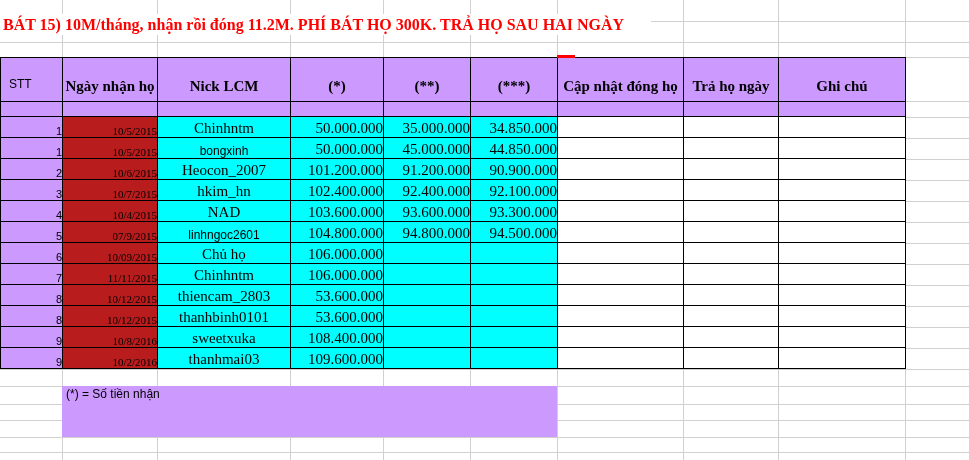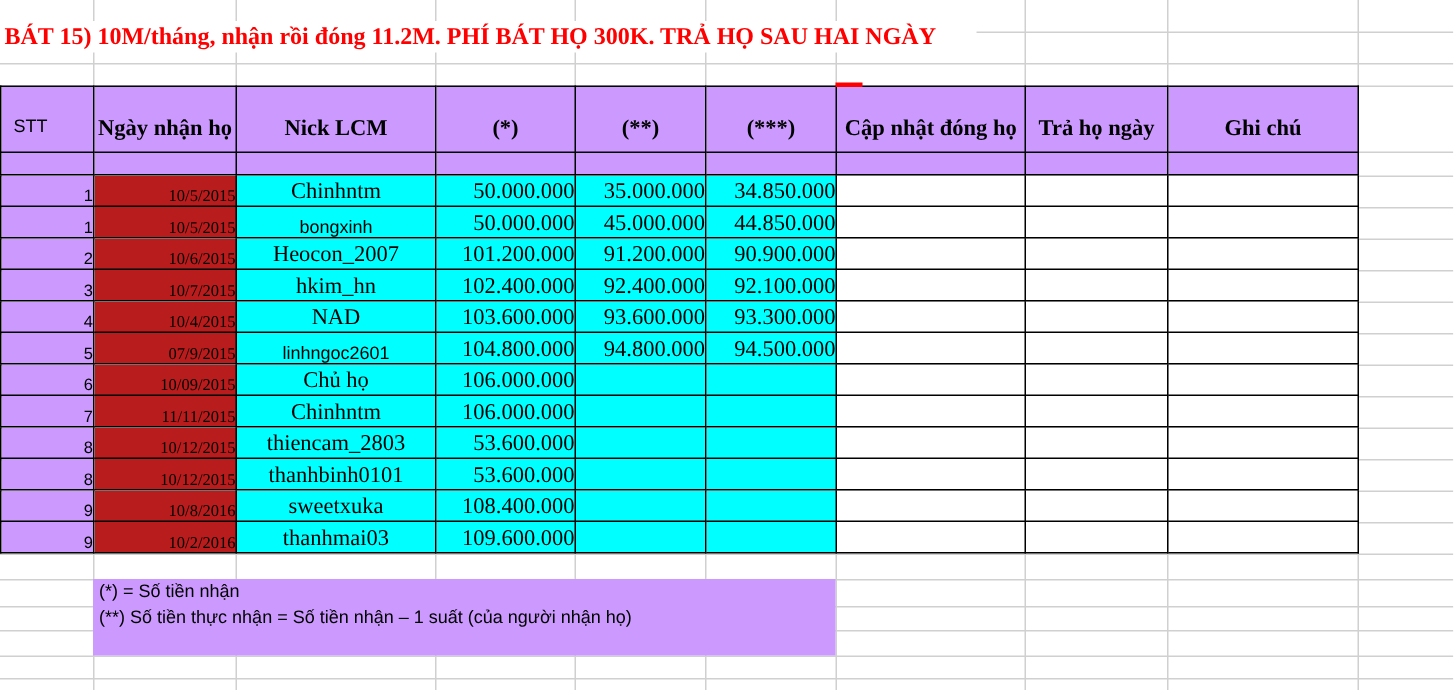--- a/index.html
+++ b/index.html
@@ -244,16 +244,15 @@
       <td class="blank"></td>
       <td class="blank"></td>
     </tr>
   </tbody>
     </table>
 
   <div class="red-tick"></div>
 
   <div class="notes">
     <div>(*) = Số tiền nhận</div>
-    <div>(**) Số tiền thực nhận = Số tiền nhận – 1 suất (của người nhận họ)</div>
   </div>
 
 </div>
 
 </body></html>

